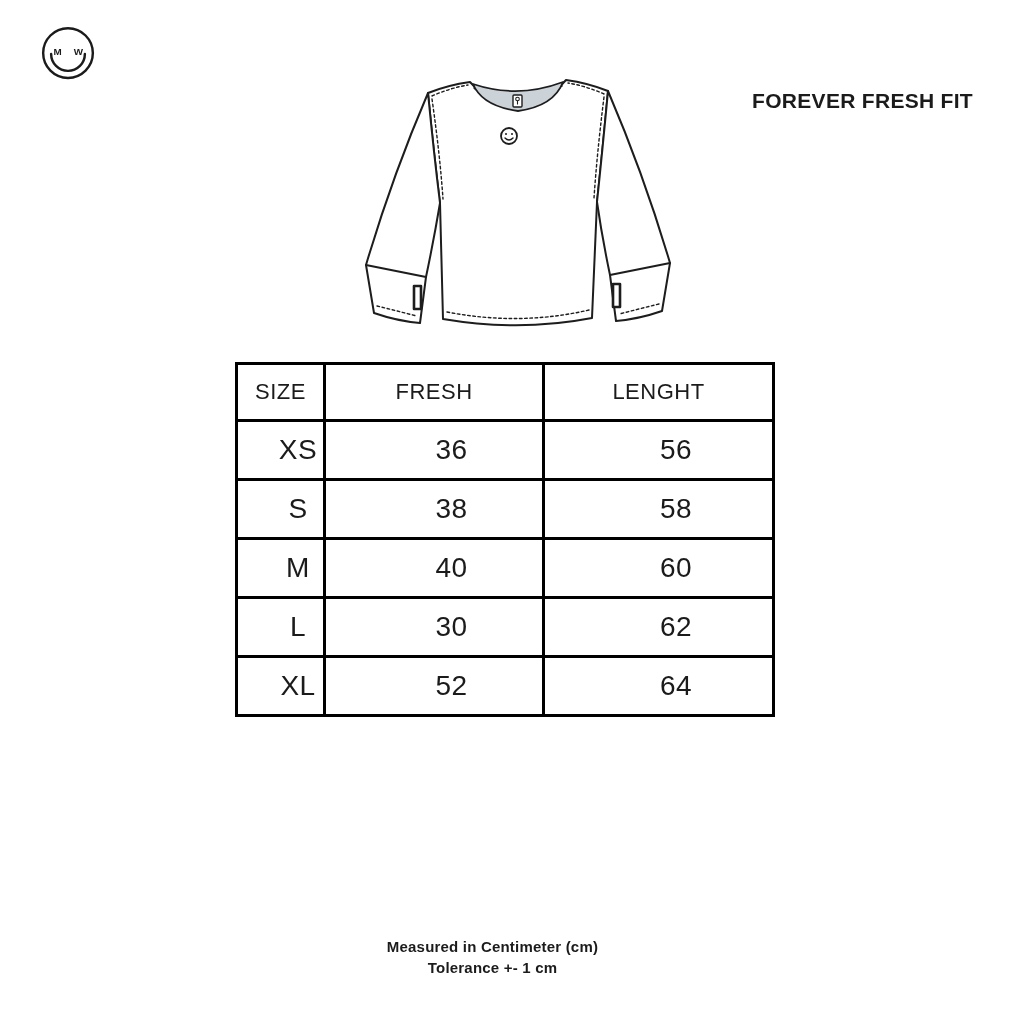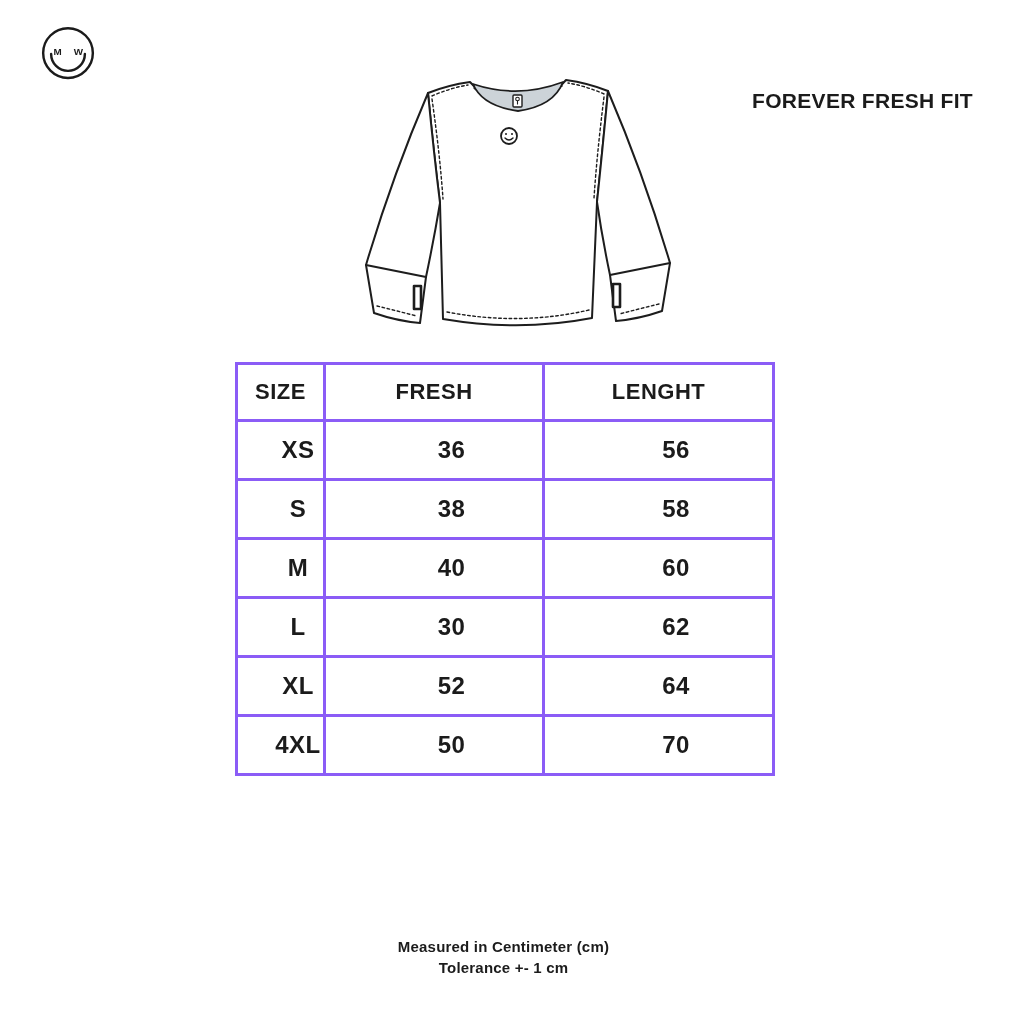--- a/index.html
+++ b/index.html
@@ -44,41 +44,41 @@
   table.size-chart {
     position: absolute;
     left: 235px;
     top: 362px;
     width: 537px;
     border-collapse: collapse;
     table-layout: fixed;
   }
   table.size-chart th,
   table.size-chart td {
-    border: 3px solid #8b5cf6;
+    border: 3px solid #000000;
     text-align: center;
     vertical-align: middle;
-    font-weight: 700;
+    font-weight: 400;
     color: #1b1b1b;
     background: #ffffff;
   }
   table.size-chart th {
     height: 52px;
     font-size: 22px;
     letter-spacing: 0.5px;
   }
   table.size-chart td {
     height: 54px;
-    font-size: 24px;
+    font-size: 28px;
     letter-spacing: 0.5px;
     padding-left: 36px;
   }
   .footnote {
     position: absolute;
-    left: 235px;
+    left: 224px;
     top: 936px;
     width: 537px;
     text-align: center;
     font-size: 15px;
     font-weight: 700;
     line-height: 21px;
     letter-spacing: 0.2px;
     color: #1b1b1b;
   }
 </style>
@@ -169,25 +169,20 @@
         <tr>
           <td>L</td>
           <td>30</td>
           <td>62</td>
         </tr>
         <tr>
           <td>XL</td>
           <td>52</td>
           <td>64</td>
         </tr>
-        <tr>
-          <td>4XL</td>
-          <td>50</td>
-          <td>70</td>
-        </tr>
       </tbody>
   </table>
 
   <div class="footnote">
     <div>Measured in Centimeter (cm)</div>
     <div>Tolerance +- 1 cm</div>
   </div>
 
 </div>
 

